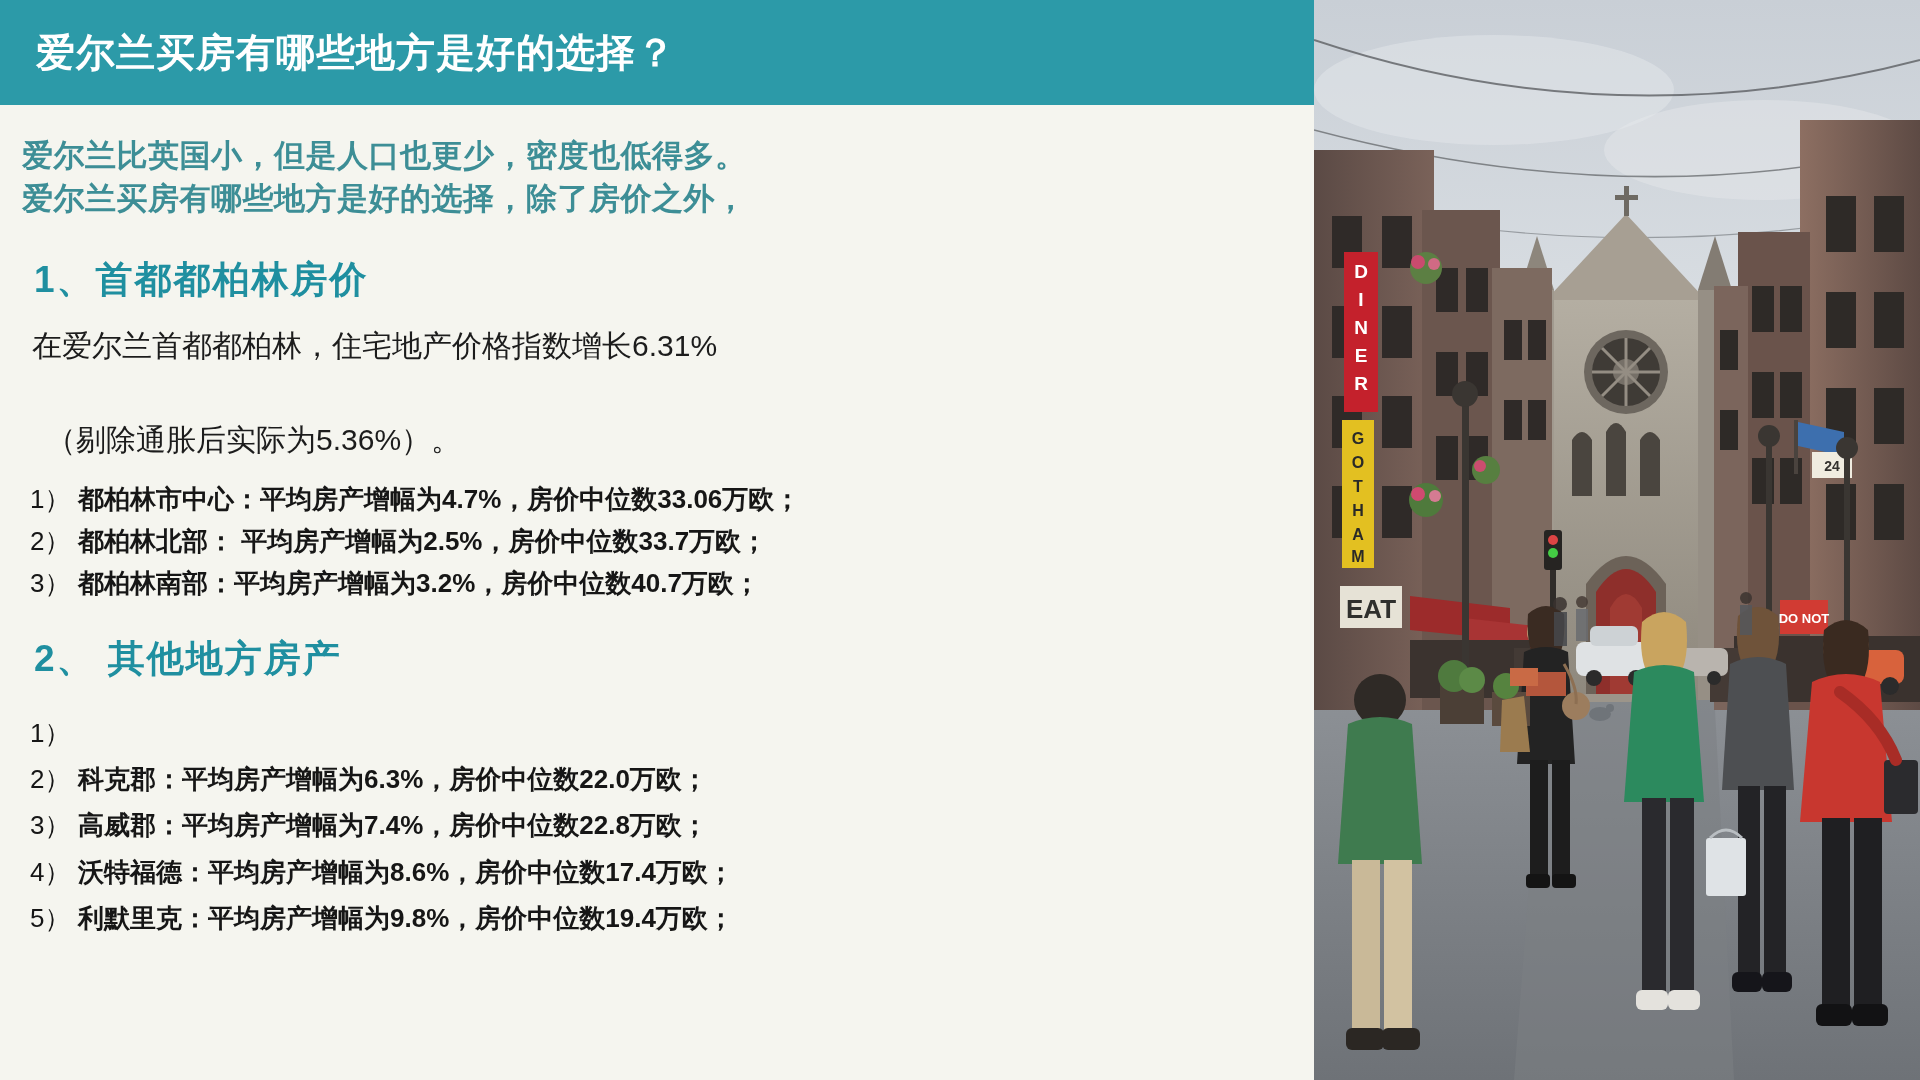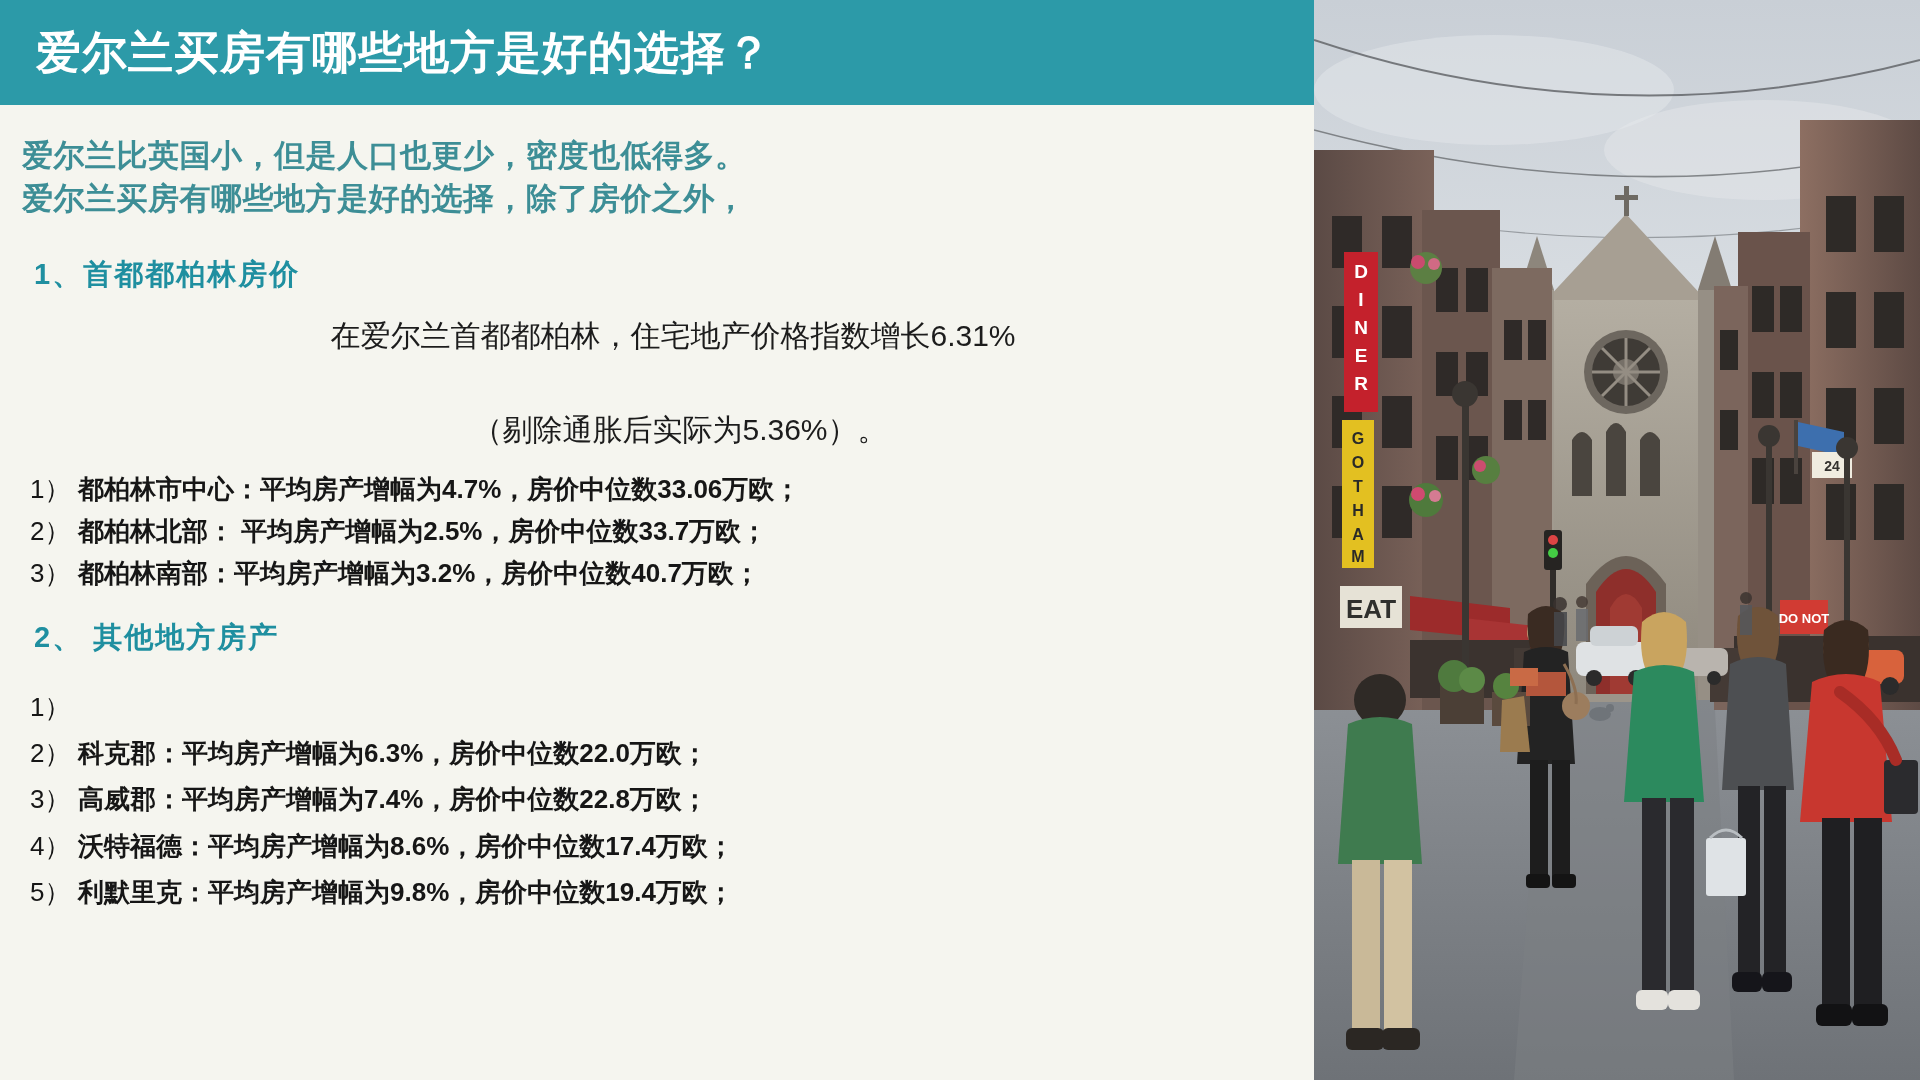--- a/index.html
+++ b/index.html
@@ -35,21 +35,21 @@
     width: 1314px;
     height: 105px;
     background: #2c9aa8;
     display: flex;
     align-items: center;
     box-sizing: border-box;
     padding-left: 36px;
   }
   .header-title {
     color: #ffffff;
-    font-size: 45px;
+    font-size: 39px;
     font-weight: bold;
     letter-spacing: 1px;
     line-height: 1;
     white-space: nowrap;
   }
 
   .body-wrap {
     padding: 30px 0 0 22px;
     box-sizing: border-box;
   }
@@ -62,36 +62,36 @@
     letter-spacing: 0.5px;
     margin-bottom: 34px;
   }
   .intro-line { display: block; white-space: nowrap; }
 
   .section {
     margin-bottom: 4px;
   }
   .section-heading {
     color: #1f8fa0;
-    font-size: 29px;
+    font-size: 37px;
     font-weight: bold;
     letter-spacing: 2px;
     padding-left: 12px;
     margin-bottom: 18px;
     white-space: nowrap;
   }
 
   .para {
     color: #1c1c1c;
     font-size: 30px;
     line-height: 1.55;
     padding-left: 10px;
     margin-bottom: 14px;
   }
-  .para-line { display: block; white-space: nowrap; text-align: center; }
+  .para-line { display: block; white-space: nowrap; }
   .para-line.indent { padding-left: 14px; margin-top: 48px; }
 
   .list {
     list-style: none;
     margin: 0;
     padding: 0 0 0 8px;
   }
   .list-item {
     color: #161616;
     font-size: 26px;
@@ -100,21 +100,21 @@
     display: flex;
     align-items: baseline;
   }
   .li-index {
     display: inline-block;
     min-width: 48px;
     font-weight: normal;
   }
   .li-text { font-weight: bold; }
 
-  .section2 .section-heading { margin-top: 24px; margin-bottom: 26px; }
+  .section2 .section-heading { margin-top: 30px; margin-bottom: 26px; }
   .section2 .list-item { line-height: 1.78; }
 
   
   .photo {
     position: relative;
     width: 606px;
     height: 1080px;
     overflow: hidden;
     background: #6f7a80;
   }

